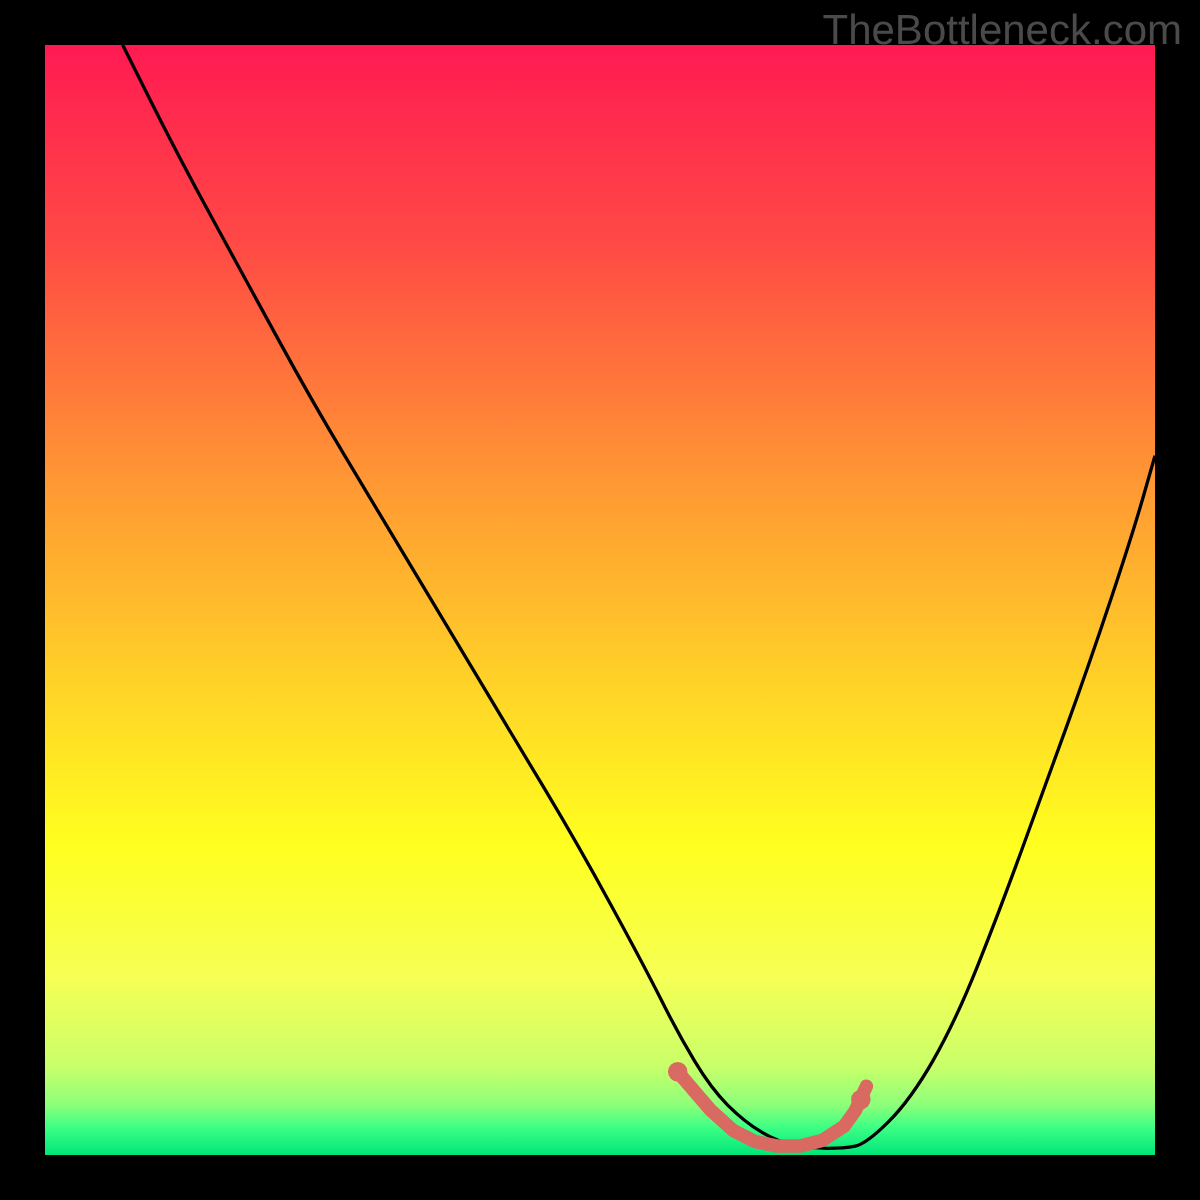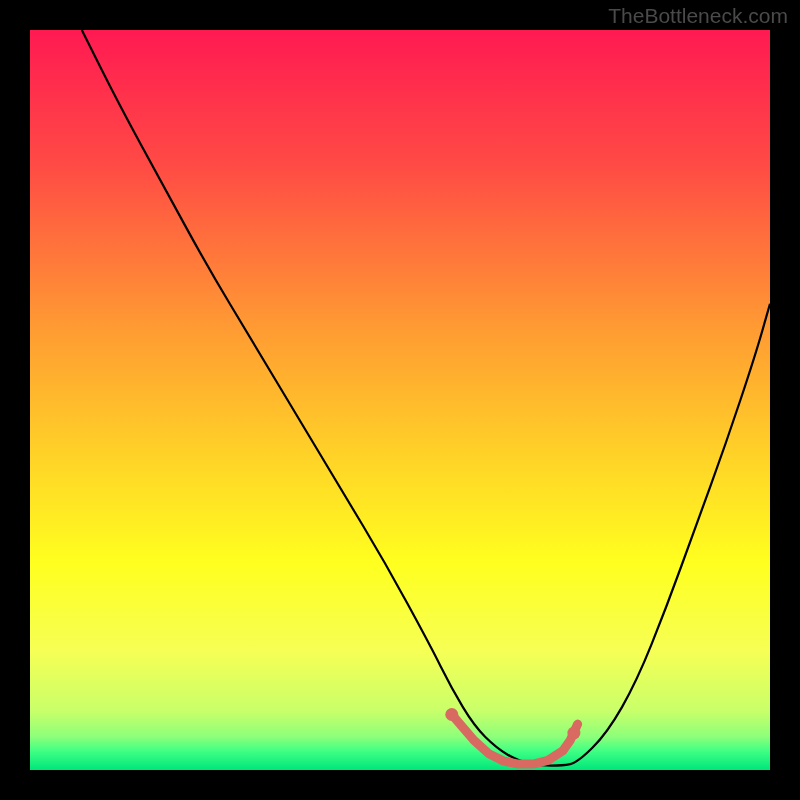--- a/index.html
+++ b/index.html
@@ -9,21 +9,21 @@
     width: 800px;
     height: 800px;
     position: relative;
     font-family: Arial, Helvetica, sans-serif;
   }
   .watermark {
     position: absolute;
     top: 4px;
     right: 12px;
     color: #4a4a4a;
-    font-size: 21px;
+    font-size: 28px;
     font-weight: 500;
     z-index: 10;
   }
   .plot-area {
     position: absolute;
     left: 30px;
     top: 30px;
     width: 740px;
     height: 740px;
   }

